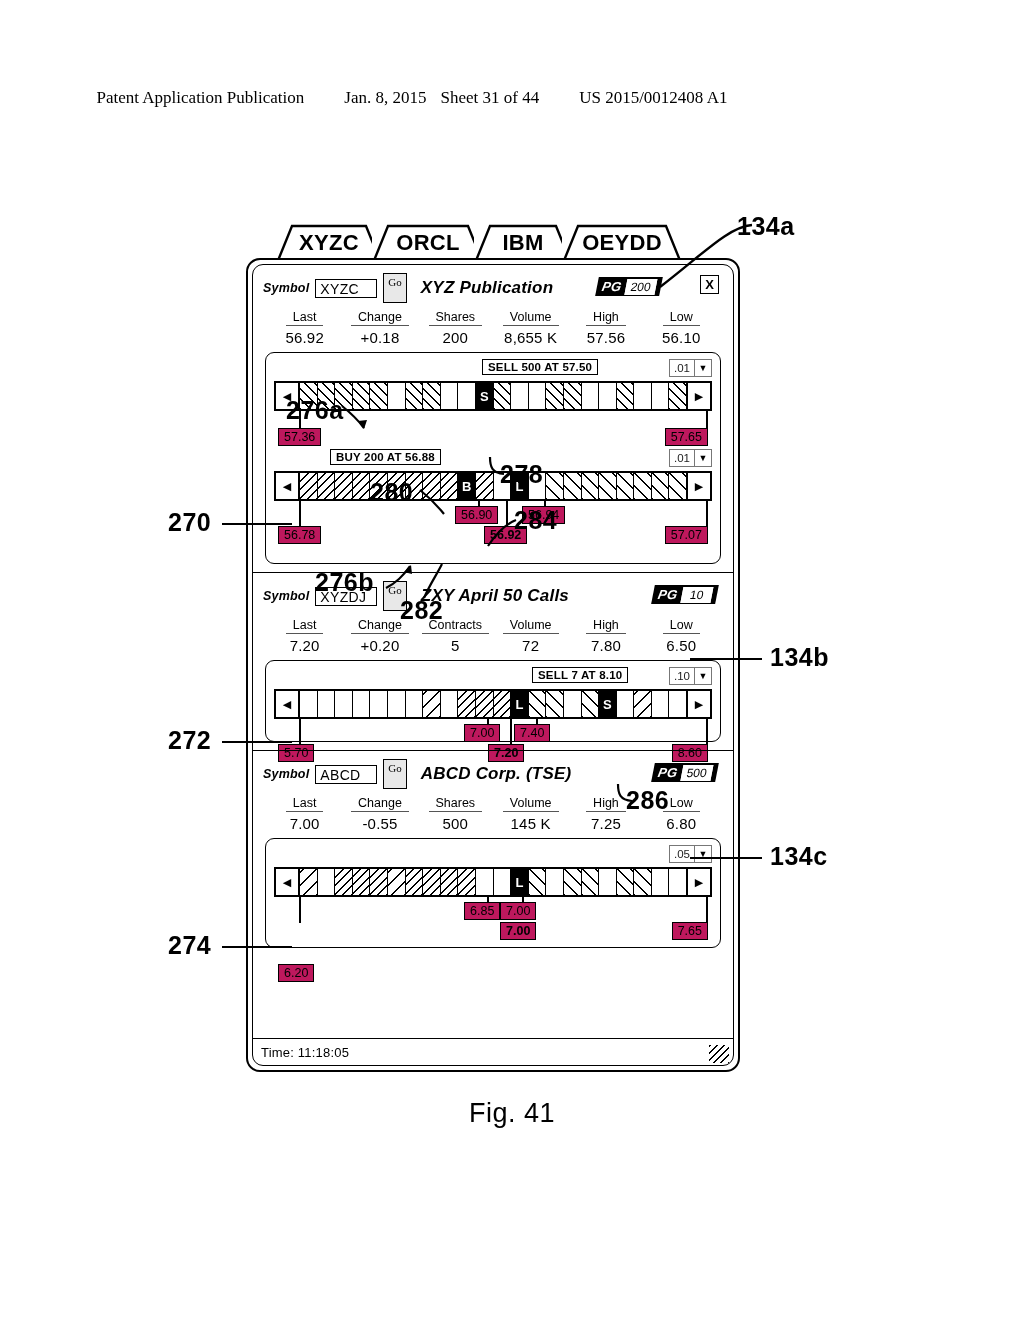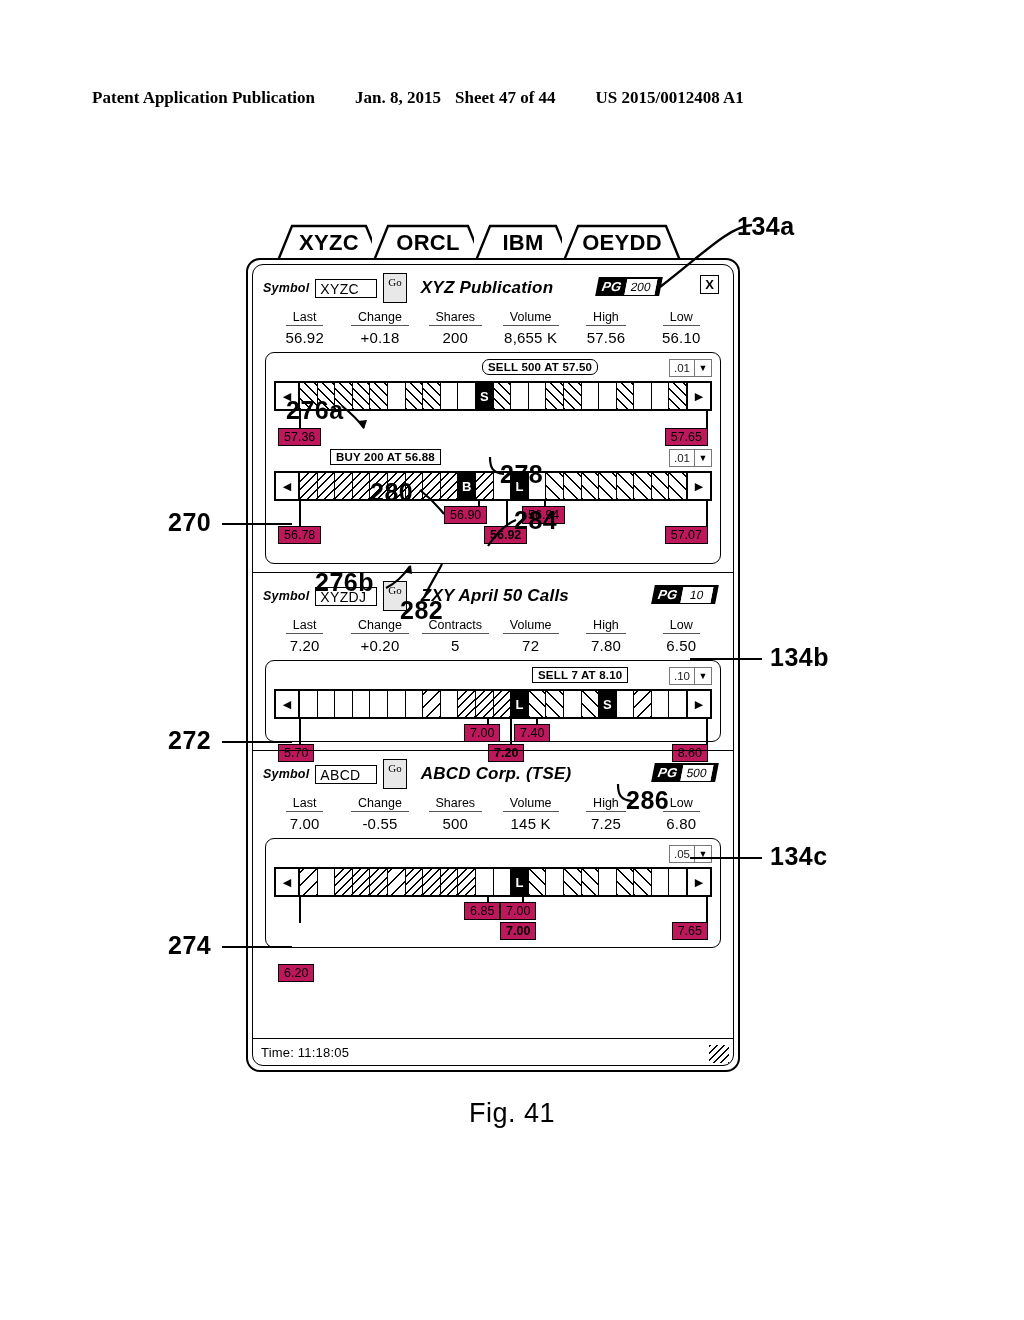--- a/index.html
+++ b/index.html
@@ -4,22 +4,22 @@
 <style>
   html,body{margin:0;padding:0;}
   body{
     width:1024px;height:1320px;background:#fff;position:relative;
     font-family:"Liberation Sans",sans-serif;color:#000;
     -webkit-font-smoothing:none;
   }
   
   .pat-header{
     position:absolute;top:88px;left:0;width:824px;
-    font-family:"Liberation Serif",serif;font-weight:bold;font-size:17px;
-    display:flex;justify-content:center;align-items:baseline;padding-left:6px;
+    font-family:"Liberation Serif",serif;font-weight:normal;font-size:17px;
+    display:flex;justify-content:center;align-items:baseline;
   }
   .pat-header span{white-space:pre;}
   .ph-title{margin-right:40px;}
   .ph-date{margin-right:14px;}
   .ph-sheet{margin-right:40px;}
 
   .fig-caption{
     position:absolute;left:0;top:1098px;width:1024px;text-align:center;
     font-size:27px;letter-spacing:.5px;
   }
@@ -156,21 +156,21 @@
   .ref{position:absolute;font-size:25px;font-weight:bold;letter-spacing:.5px;}
   .lead-h{position:absolute;height:2.2px;background:#000;}
   svg.leadsvg{position:absolute;overflow:visible;}
 </style>
 </head>
 <body>
 
 <div class="pat-header">
   <span class="ph-title">Patent Application Publication</span>
   <span class="ph-date">Jan. 8, 2015</span>
-  <span class="ph-sheet">Sheet 47 of 44</span>
+  <span class="ph-sheet">Sheet 31 of 44</span>
   <span class="ph-num">US 2015/0012408 A1</span>
 </div>
 
 <div class="tabs">
   <div class="tab tab-0">
     <svg class="shape" width="106" height="40" viewBox="0 0 106 40">
       <path d="M1 39 L16 2 L90 2 L105 39" fill="#fff" stroke="#000" stroke-width="2.4"></path>
     </svg>
     <span class="lbl">XYZC</span>
   </div>
@@ -233,21 +233,21 @@
         </div>
         <div class="stat">
           <div class="stat-h">Low</div>
           <div class="stat-v">56.10</div>
         </div>
       </div>
 
       <div class="ladder-box" style="height:212px;">
 
         <div class="lad-toprow">
-          <span class="order-tag" style="left:208px;border-radius:7px;">SELL 500 AT 57.50</span>
+          <span class="order-tag" style="left:208px;">SELL 500 AT 57.50</span>
           <span class="tick-sel">
             <span class="tick-val">.01</span>
             <span class="tick-arrow">▼</span>
           </span>
         </div>
 
         <div class="strip">
           <div class="nav-btn">◀</div>
           <div class="cells">
             <div class="cell h1"></div>
@@ -318,21 +318,21 @@
             <div class="cell h3"></div>
           </div>
           <div class="nav-btn right">▶</div>
         </div>
 
         <div class="callouts tall">
           <span class="leader" style="left:25px;top:0;height:26px;"></span>
           <span class="pbox" style="left:4px;top:25px;">56.78</span>
 
           <span class="leader" style="left:204px;top:0;height:6px;"></span>
-          <span class="pbox" style="left:170px;top:5px;">56.90</span>
+          <span class="pbox" style="left:181px;top:5px;">56.90</span>
 
           <span class="leader" style="left:232px;top:0;height:26px;"></span>
           <span class="pbox bold" style="left:210px;top:25px;">56.92</span>
 
           <span class="leader" style="left:270px;top:0;height:6px;"></span>
           <span class="pbox" style="left:248px;top:5px;">56.94</span>
 
           <span class="leader" style="left:432px;top:0;height:26px;"></span>
           <span class="pbox" style="right:4px;top:25px;margin-left:13px;">57.07</span>
         </div>

